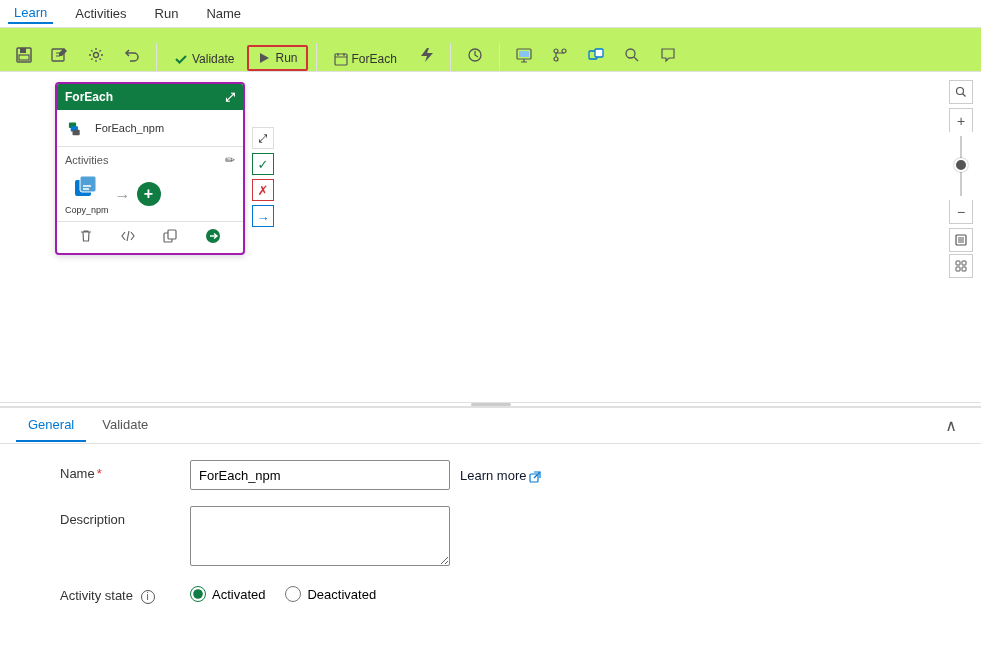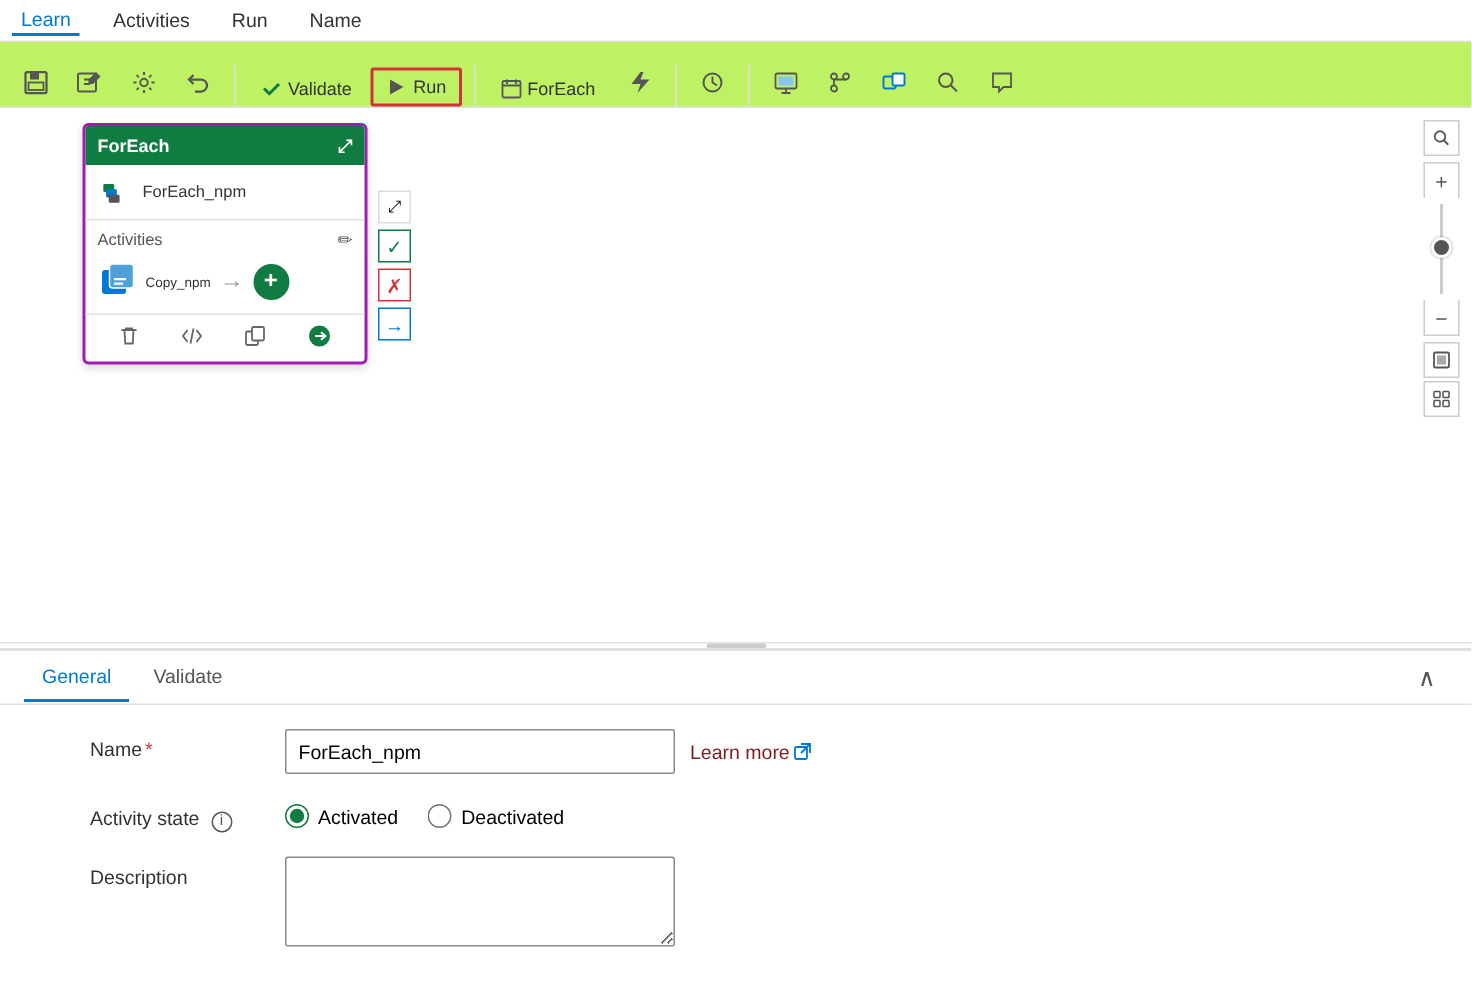--- a/index.html
+++ b/index.html
@@ -137,20 +137,21 @@
       color: #555;
       margin-bottom: 6px;
     }
     .activities-content {
       display: flex;
       align-items: center;
       gap: 6px;
     }
     .copy-npm-node {
       display: flex;
+      flex-direction: column;
       align-items: center;
       gap: 2px;
     }
     .copy-npm-icon {
       width: 30px;
       height: 30px;
       display: flex;
       align-items: center;
       justify-content: center;
     }
@@ -239,21 +240,21 @@
     }
     .zoom-layout-btns {
       display: flex;
       flex-direction: column;
       gap: 2px;
       margin-top: 4px;
     }
 
     
     .bottom-panel {
-      height: 234px;
+      height: 260px;
       border-top: 2px solid #e0e0e0;
       background: #fff;
       display: flex;
       flex-direction: column;
     }
     .panel-tabs {
       display: flex;
       align-items: center;
       border-bottom: 1px solid #e0e0e0;
       padding: 0 16px;
@@ -331,25 +332,25 @@
       width: 260px;
       height: 60px;
       border: 1px solid #8a8a8a;
       padding: 4px 8px;
       font-size: 13px;
       border-radius: 2px;
       resize: vertical;
       outline: none;
     }
     .learn-more-link {
-      color: #7f1d1d;
+      color: #0f172a;
       font-size: 13px;
       cursor: pointer;
       display: flex;
-      align-items: center;
+      align-items: flex-end;
       gap: 3px;
       text-decoration: none;
     }
 
     .radio-group {
       display: flex;
       align-items: center;
       gap: 20px;
       padding-top: 4px;
     }
@@ -617,42 +618,42 @@
               <rect x="1" y="3" width="8" height="8" rx="1" stroke="#0078d4" stroke-width="1.2" fill="none"></rect>
               <path d="M5 1h6v6" stroke="#0078d4" stroke-width="1.2"></path>
               <path d="M5 7L11 1" stroke="#0078d4" stroke-width="1.2"></path>
             </svg>
           </a>
         </div>
       </div>
 
       <div class="form-row">
         <div class="form-label">
+          <span>Description</span>
+        </div>
+        <div class="form-control-area">
+          <textarea class="form-textarea" style=""></textarea>
+        </div>
+      </div>
+
+      <div class="form-row">
+        <div class="form-label">
           <span>Activity state</span>
           <span class="info-icon" title="Information">i</span>
         </div>
         <div class="form-control-area">
           <div class="radio-group">
             <label class="radio-option">
               <input type="radio" name="activityState" checked="" style="">
               <span>Activated</span>
             </label>
             <label class="radio-option">
               <input type="radio" name="activityState" style="">
               <span>Deactivated</span>
             </label>
           </div>
         </div>
       </div>
 
-      <div class="form-row">
-        <div class="form-label">
-          <span>Description</span>
-        </div>
-        <div class="form-control-area">
-          <textarea class="form-textarea" style=""></textarea>
-        </div>
-      </div>
-
     </div>
   </div>
 
 </div>
 
 </body></html>

